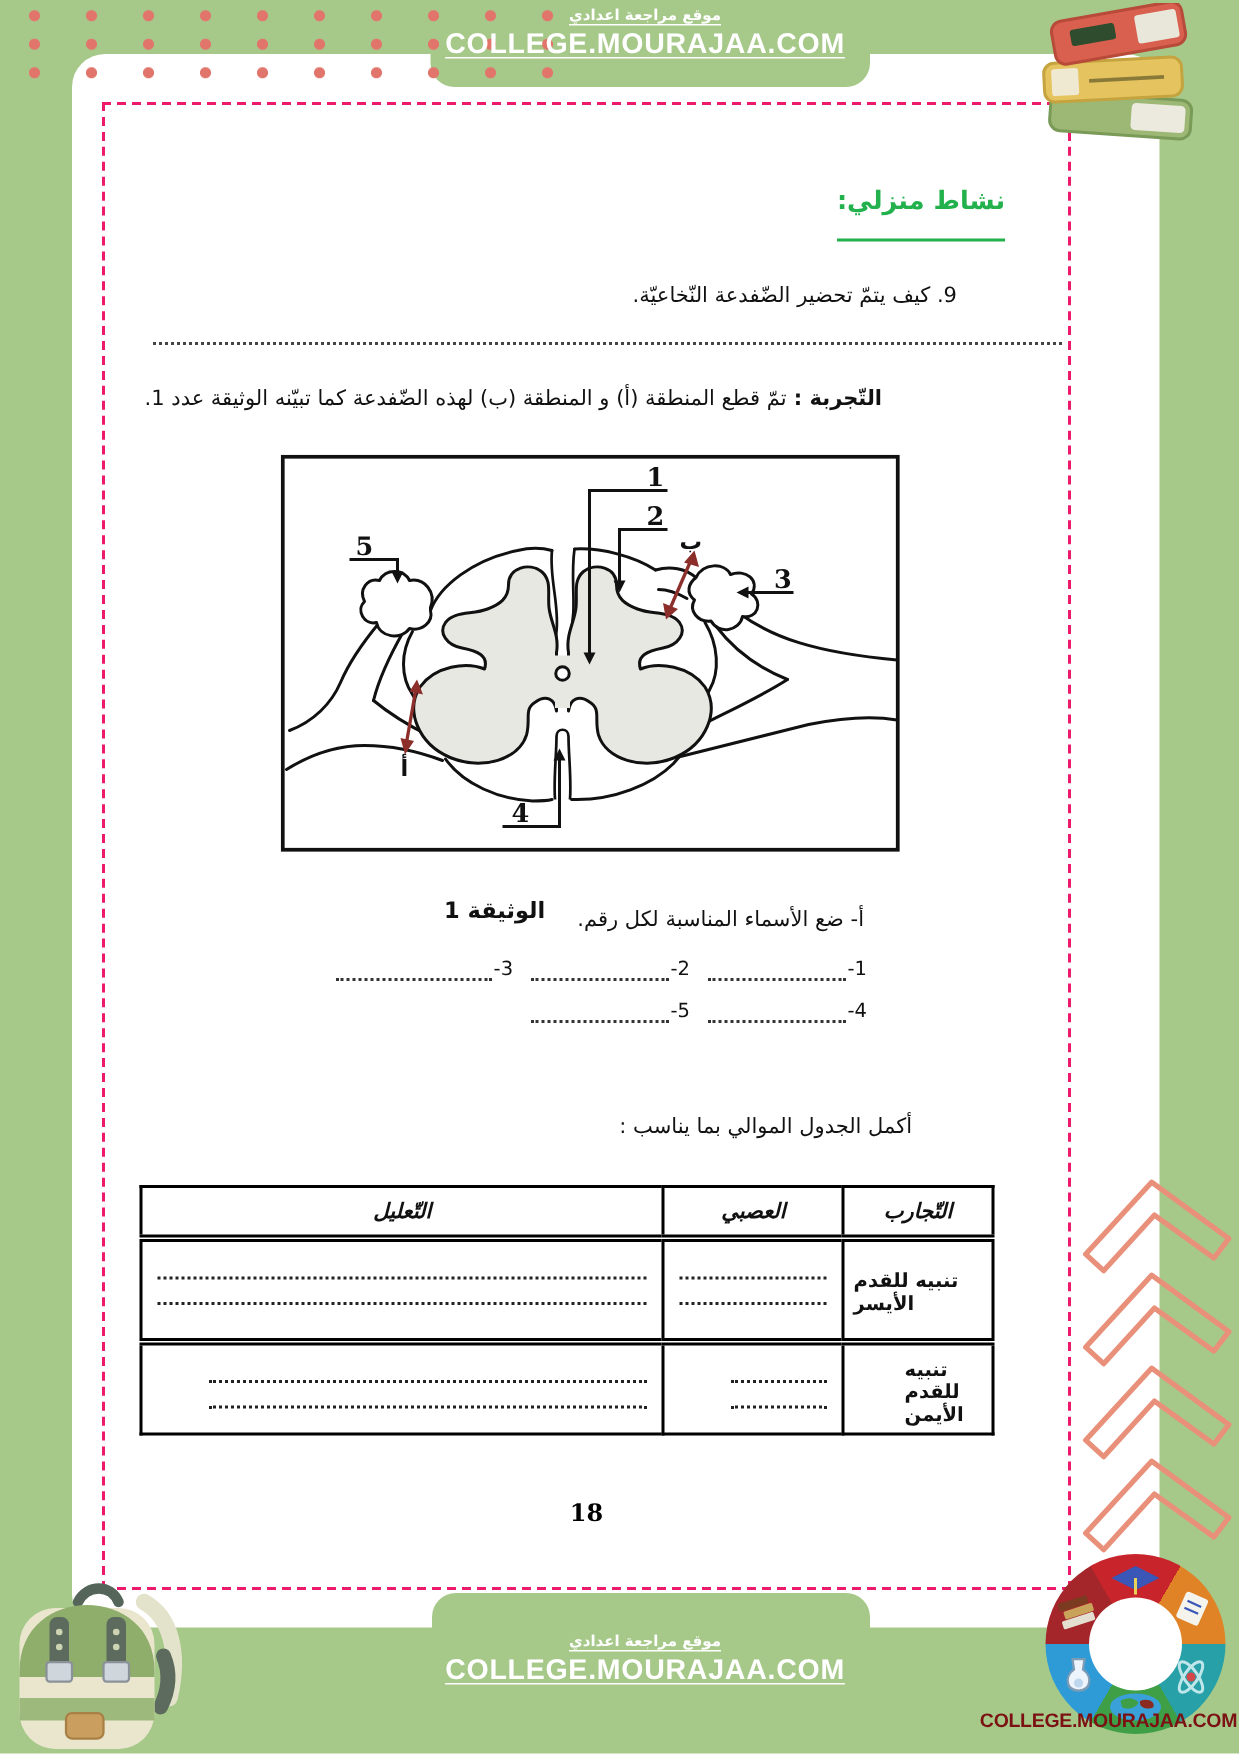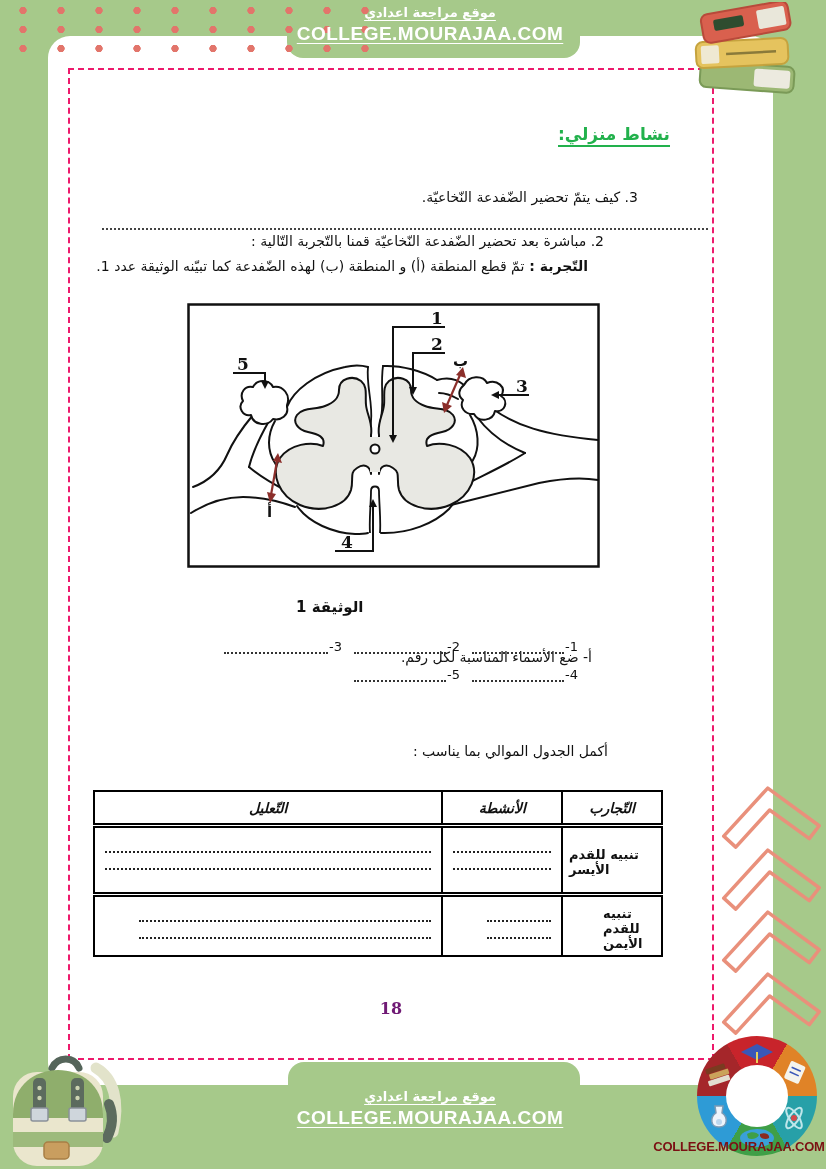--- a/index.html
+++ b/index.html
@@ -12,39 +12,39 @@
            border-radius:0 0 16px 16px;z-index:2;}
   .tab-bottom{position:absolute;top:1062px;left:288px;width:292px;height:26px;background:#a6c98a;
               border-radius:16px 16px 0 0;z-index:2;}
   .dots-decor{position:absolute;top:0;left:0;width:396px;height:58px;z-index:3;
         background-image:radial-gradient(circle,#e2756b 3.4px,rgba(0,0,0,0) 4px);
         background-size:38px 19px;background-position:4px 1px;}
   
   .banner{position:absolute;left:250px;width:360px;text-align:center;z-index:4;color:#fff;}
   .banner.top{top:5px;}
   .banner.bottom{top:1089px;}
-  .banner .ar{font-size:13px;font-weight:700;text-decoration:underline;text-underline-offset:3px;direction:rtl;}
+  .banner .ar{font-size:10px;font-weight:700;text-decoration:underline;text-underline-offset:3px;direction:rtl;}
   .banner .url{font-size:19px;font-weight:700;letter-spacing:.5px;text-decoration:underline;text-underline-offset:3px;
                font-family:"Liberation Sans",sans-serif;margin-top:3px;}
   
   .pink-box{position:absolute;left:68px;top:68px;width:646px;height:992px;box-sizing:border-box;
             border:2.5px dashed #ed1a6c;z-index:2;}
   
   .abs{position:absolute;z-index:5;direction:rtl;}
   .ws-title{top:124px;right:156px;font-size:17px;font-weight:700;color:#22b14c;
-            border-bottom:2px solid #22b14c;padding-bottom:1px;}
+            border-bottom:2px solid #22b14c;padding-bottom:15px;}
   .ws-intro{top:161px;right:116px;font-size:14px;}
   .ws-q1{top:189px;right:188px;font-size:14px;}
   .dotline-full{position:absolute;z-index:5;top:218px;left:102px;width:606px;height:10px;
                 border-bottom:2.5px dotted #444;}
   .ws-q2{top:233px;right:222px;font-size:14px;}
   .ws-exp{top:258px;right:238px;font-size:14px;font-weight:700;}
   .fig-box{position:absolute;z-index:5;top:303px;left:187px;width:413px;height:265px;}
   .fig-caption{top:598px;left:296px;right:auto;font-size:15px;font-weight:700;}
-  .task-a{top:605px;right:234px;font-size:14px;margin-top:44px;}
+  .task-a{top:605px;right:250px;font-size:14px;}
   .blank-row{position:absolute;z-index:5;direction:rtl;display:flex;gap:12px;}
   .blank-row.r1{top:639px;right:248px;}
   .blank-row.r2{top:667px;right:248px;}
   .blank-item{display:flex;direction:rtl;align-items:flex-end;}
   .bnum{font-size:13px;}
   .bdots{display:inline-block;width:92px;height:13px;border-bottom:2px dotted #333;margin-right:1px;}
   .task-b{top:699px;right:216px;font-size:13.5px;max-width:480px;}
   .task-b b{font-weight:700;}
   .task-fill{top:743px;right:218px;font-size:14px;}
   
@@ -52,21 +52,21 @@
             direction:rtl;font-size:13px;}
   .ws-table th,.ws-table td{border:2px solid #000;}
   .ws-table th{height:29px;font-weight:700;font-size:14px;text-align:center;font-style:italic;}
   .ws-table tbody tr td{border-top:5px double #000;vertical-align:top;padding:8px 6px 4px 6px;}
   .ws-table tr.row1 td{height:52px;}
   .ws-table tr.row2 td{height:46px;padding-left:40px;}
   .exp-cell{vertical-align:middle !important;text-align:left;font-weight:700;}
   .dotfill{height:15px;border-bottom:2px dotted #222;margin:0 4px;}
   
   .page-num{position:absolute;z-index:5;top:999px;left:68px;width:646px;text-align:center;
-            color:#701a75;font-family:"DejaVu Serif",serif;font-weight:700;font-size:16px;}
+            color:#000000;font-family:"DejaVu Serif",serif;font-weight:700;font-size:16px;}
   
   .books{position:absolute;top:2px;left:688px;width:120px;height:98px;z-index:4;}
   .chevrons{position:absolute;top:782px;left:714px;width:112px;height:262px;z-index:3;}
   .backpack{position:absolute;top:1052px;left:0;width:136px;height:117px;z-index:6;}
   .logo-ring{position:absolute;top:1036px;left:697px;width:120px;height:120px;border-radius:50%;z-index:6;
      background:conic-gradient(from -30deg,#c8242b 0 60deg,#e08327 60deg 120deg,#27a0a8 120deg 180deg,
                 #3f9f47 180deg 240deg,#2e9bd6 240deg 300deg,#a5262a 300deg 360deg);}
   .logo-hole{position:absolute;left:29px;top:29px;width:62px;height:62px;border-radius:50%;background:#fff;}
   .logo-icons{position:absolute;left:0;top:0;width:120px;height:120px;}
   .logo-caption{position:absolute;z-index:7;top:1139px;left:652px;width:174px;text-align:center;
@@ -103,23 +103,22 @@
     <g transform="rotate(-10 55 22)">
       <rect x="14" y="6" width="88" height="29" rx="7" fill="#d9604e" stroke="#b84a3a" stroke-width="2"></rect>
       <rect x="26" y="13" width="30" height="11" rx="2" fill="#2f4c2f"></rect>
       <rect x="70" y="11" width="28" height="19" rx="2" fill="#e9e7da"></rect>
     </g>
   </svg>
 
   <div class="pink-box"></div>
 
   <div class="abs ws-title">نشاط منزلي:</div>
-  <div class="abs ws-q1">3. كيف يتمّ تحضير الضّفدعة النّخاعيّة.</div>
+  <div class="abs ws-q1">9. كيف يتمّ تحضير الضّفدعة النّخاعيّة.</div>
   <div class="dotline-full"></div>
-  <div class="abs ws-q2">2. مباشرة بعد تحضير الضّفدعة النّخاعيّة قمنا بالتّجربة التّالية :</div>
   <div class="abs ws-exp">
     <span>التّجربة :</span>
     <span style="font-weight:400">تمّ قطع المنطقة (أ) و المنطقة (ب) لهذه الضّفدعة كما تبيّنه الوثيقة عدد 1.</span>
   </div>
 
   <div class="fig-box">
     <svg viewBox="0 0 413 265" width="413" height="265">
       <rect x="1.5" y="1.5" width="410" height="262" fill="#fff" stroke="#111" stroke-width="2.5"></rect>
 
       <g stroke="#111" stroke-width="2" fill="none" stroke-linecap="round">
@@ -227,21 +226,21 @@
 
   <table class="ws-table" dir="rtl">
     <colgroup>
         <col style="width:100px">
         <col style="width:120px">
         <col style="width:350px">
       </colgroup>
     <thead>
       <tr>
         <th>التّجارب</th>
-        <th>الأنشطة</th>
+        <th>العصبي</th>
         <th>التّعليل</th>
       </tr>
     </thead>
     <tbody>
       <tr class="row1">
         <td class="exp-cell">تنبيه للقدم الأيسر</td>
         <td>
           <div class="dotfill"></div>
           <div class="dotfill"></div>
         </td>

